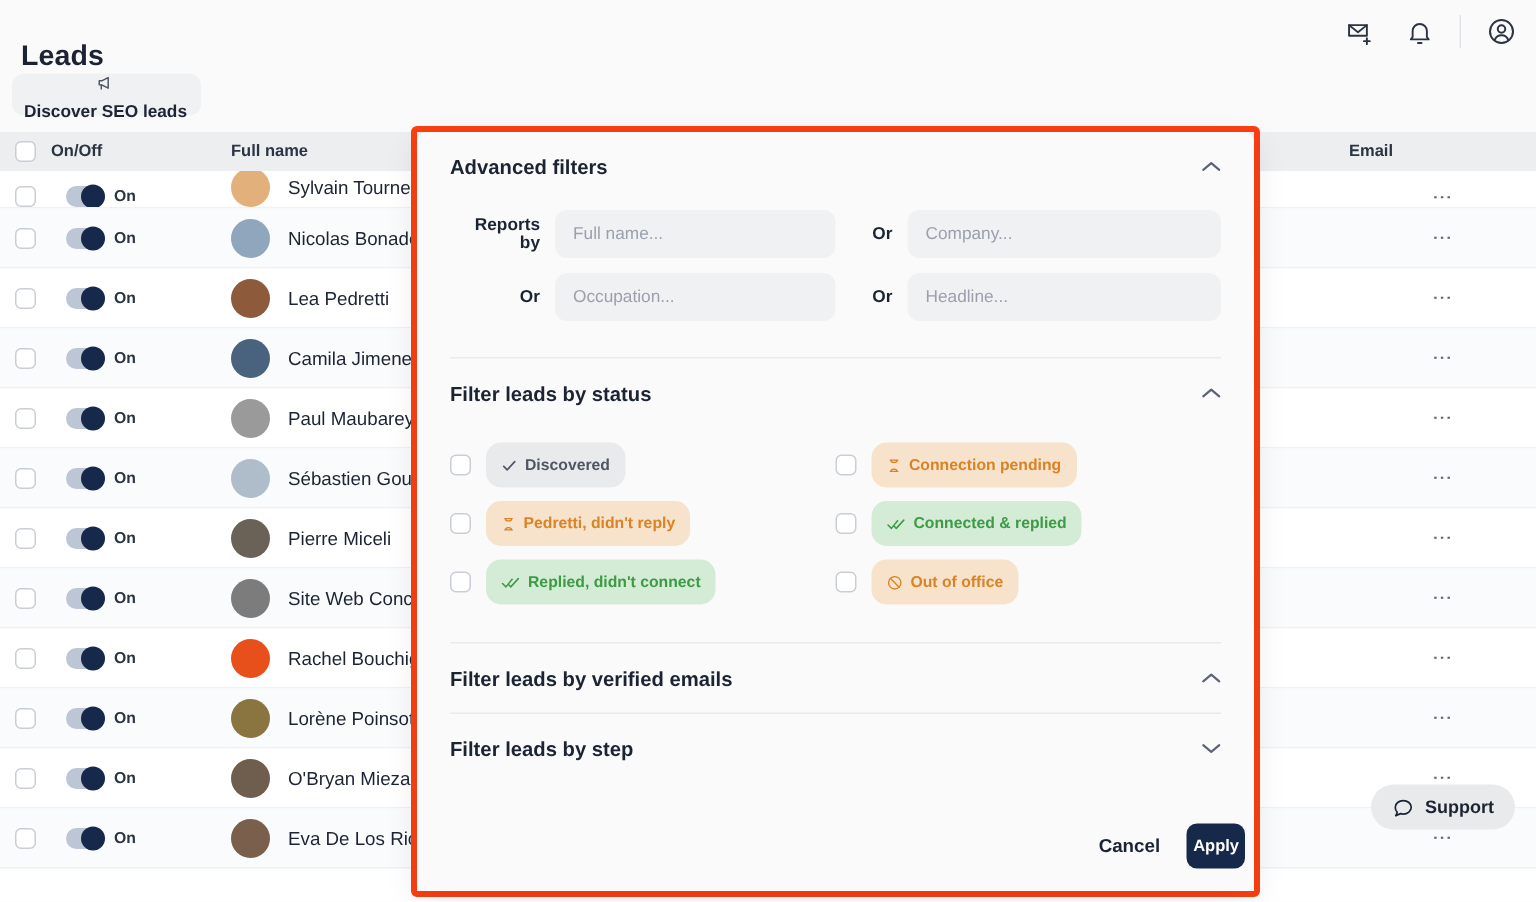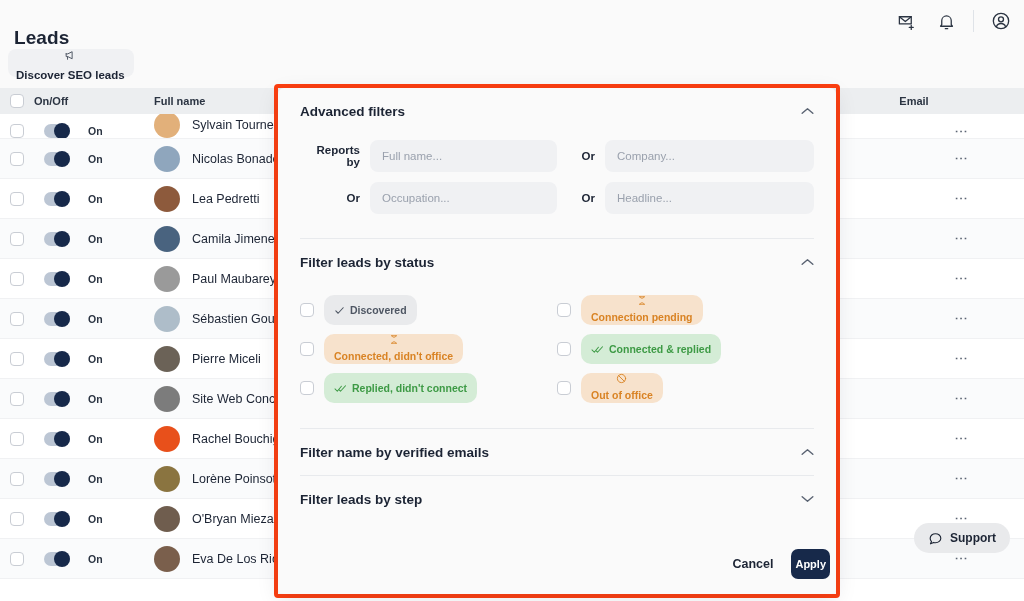--- a/index.html
+++ b/index.html
@@ -56,21 +56,21 @@
   .th.c-check { width:34px; display:flex; justify-content:center;}
   .th.c-onoff { width:120px; }
   .th.c-name  { width:690px; }
   .th.c-email { width:140px; text-align:center; }
   .rows { position:absolute; left:0; top:26px; width:1024px; height:487px; }
   .row { height:40px; display:flex; align-items:center; border-bottom:1px solid #f0f1f3; background:#ffffff;}
   .row.alt { background:#fafbfc; }
   .row.first { height:25px; align-items:flex-end; overflow:hidden;}
   .cell-check { width:34px; display:flex; justify-content:center;}
   .cbx { width:14px; height:14px; border:1.4px solid #c9cdd4; border-radius:4px; background:#fff; cursor:pointer;}
-  .cell-onoff { width:120px; display:flex; align-items:center; gap:18px; padding-left:10px;}
+  .cell-onoff { width:120px; display:flex; align-items:center; gap:6px; padding-left:10px;}
   .toggle { width:26px; height:14px; border-radius:9px; background:#bcc6d4; position:relative; cursor:pointer;}
   .toggle .knob { position:absolute; right:0; top:-1px; width:16px; height:16px; border-radius:50%; background:#17294a;}
   .onlbl { font-size:10.5px; font-weight:700; color:#2b3442; }
   .cell-name { width:690px; display:flex; align-items:center; gap:12px; }
   .avatar { width:26px; height:26px; border-radius:50%; flex:none; background:#c7ccd3; }
   .nm { font-size:12.5px; color:#1c2434; white-space:nowrap; }
   .cell-email { width:140px; display:flex; justify-content:flex-end; padding-right:18px;}
   .kebab { font-size:13px; color:#5a6372; letter-spacing:0; line-height:9px; cursor:pointer; writing-mode:vertical-rl;}
 
   
@@ -97,21 +97,21 @@
   .flab { font-size:11.5px; font-weight:700; color:#1c2434; width:70px; text-align:right; padding-right:10px; }
   .finput { flex:1; height:32px; background:#f0f1f3; border-radius:8px; display:flex; align-items:center; padding:0 12px;
             font-size:11.5px; color:#9aa1ad; cursor:text; }
   .fcol.right .flab { width:48px; }
 
   .status-grid { padding:10px 22px 16px 22px; display:flex; flex-wrap:wrap; }
   .st-item { width:50%; display:flex; align-items:center; gap:10px; margin-bottom:9px; }
   .chip { height:30px; padding:0 10px; border-radius:10px; display:inline-flex; align-items:center; gap:5px;
           font-size:10.5px; font-weight:600; cursor:pointer; white-space:nowrap;}
   .chip.grey { background:#e9eaec; color:#4e5663; }
-  .chip.orange { background:#f7e2cc; color:#d98324;flex-direction:column; }
+  .chip.orange { background:#f7e2cc; color:#d98324; }
   .chip.green { background:#d4ecd6; color:#3d9a45; }
 
   .email-grid { padding:6px 22px 16px 22px; display:flex; gap:8px; }
   .pill { height:23px; padding:0 11px; border-radius:7px; background:#f0f1f3; display:flex; align-items:center;
           font-size:11px; color:#5a6372; cursor:pointer;}
 
   .modal-footer { position:absolute; left:0; bottom:0; width:558px; height:60px; display:flex; align-items:center;
                   justify-content:flex-end; gap:14px; padding-right:22px; background:#fafafa;margin-left:16px;}
   .btn-cancel { font-size:12.5px; font-weight:700; color:#1c2434; cursor:pointer; padding:6px 4px;}
   .btn-apply { height:30px; padding:0 4px; border-radius:7px; background:#17294a; color:#fff;
@@ -547,21 +547,21 @@
           </span>
         </div>
         <div class="st-item">
           <span class="cbx"></span>
           <span class="chip orange">
             <span>
               <svg width="10" height="11" viewBox="0 0 24 24" fill="none" stroke="currentColor" stroke-width="2" stroke-linecap="round" stroke-linejoin="round">
                 <path d="M6 3h12M6 21h12M7 3c0 5 10 5 10 0M7 21c0-5 10-5 10 0"></path>
               </svg>
             </span>
-            <span>Connected, didn't office</span>
+            <span>Pedretti, didn't reply</span>
           </span>
         </div>
         <div class="st-item">
           <span class="cbx"></span>
           <span class="chip green">
             <span>
               <svg width="13" height="11" viewBox="0 0 28 24" fill="none" stroke="currentColor" stroke-width="2.2" stroke-linecap="round" stroke-linejoin="round">
                 <path d="M2 13l5 5L16 7"></path>
                 <path d="M11 15l3 3L25 6"></path>
               </svg>
@@ -591,21 +591,21 @@
               </svg>
             </span>
             <span>Out of office</span>
           </span>
         </div>
       </div>
 
     <div class="divider"></div>
 
     <div class="sec-head">
-      <div class="sec-title">Filter name by verified emails</div>
+      <div class="sec-title">Filter leads by verified emails</div>
       <div class="caret">
         <svg width="13" height="8" viewBox="0 0 14 9" fill="none" stroke="currentColor" stroke-width="1.6" stroke-linecap="round" stroke-linejoin="round">
             <path d="M1 7l6-5 6 5"></path>
           </svg>
       </div>
     </div>
 
     <div class="divider"></div>
 
     <div class="sec-head">

